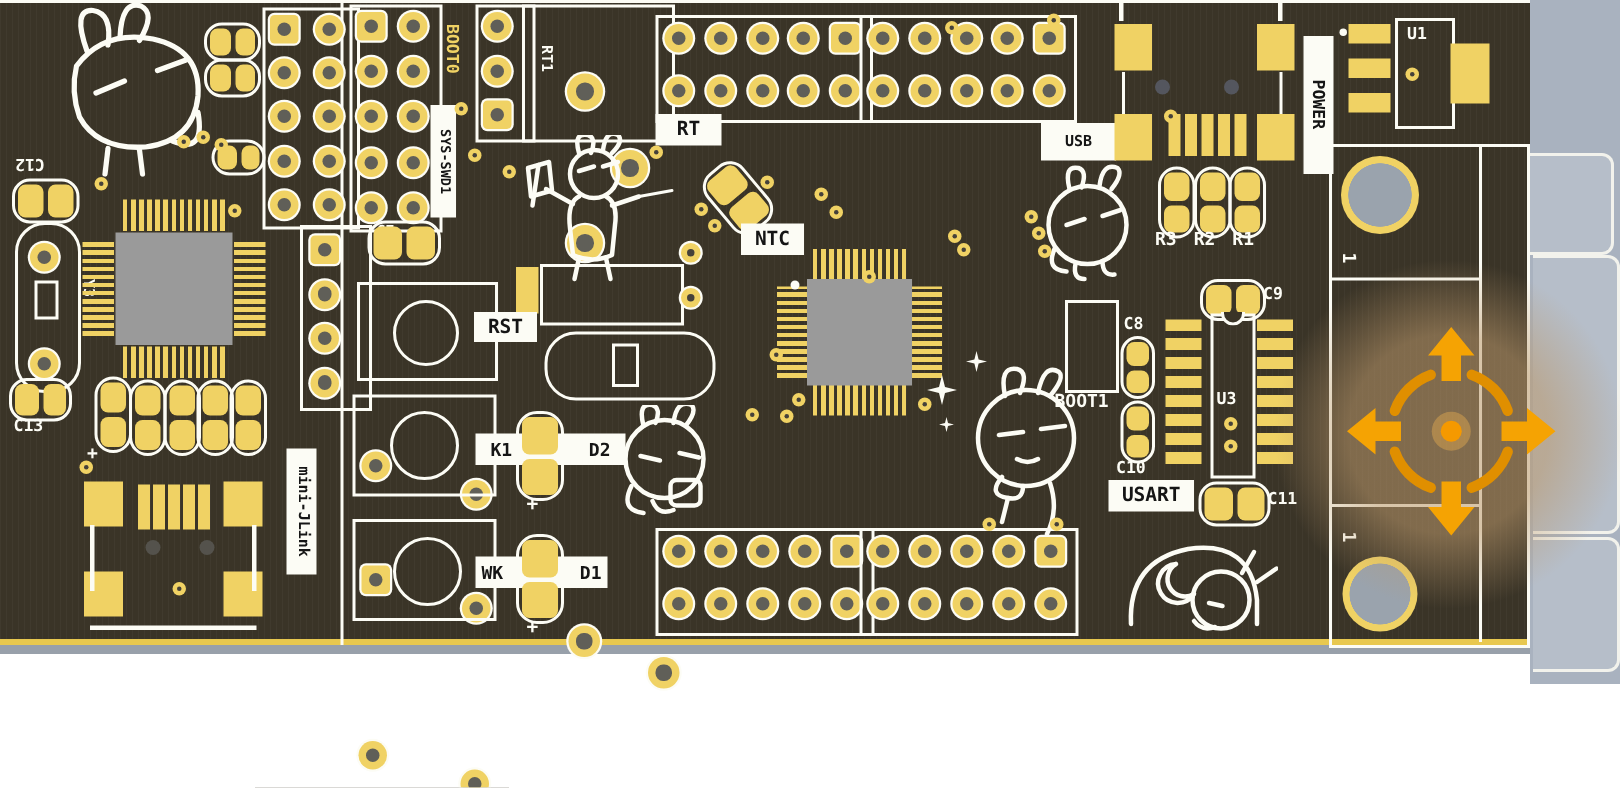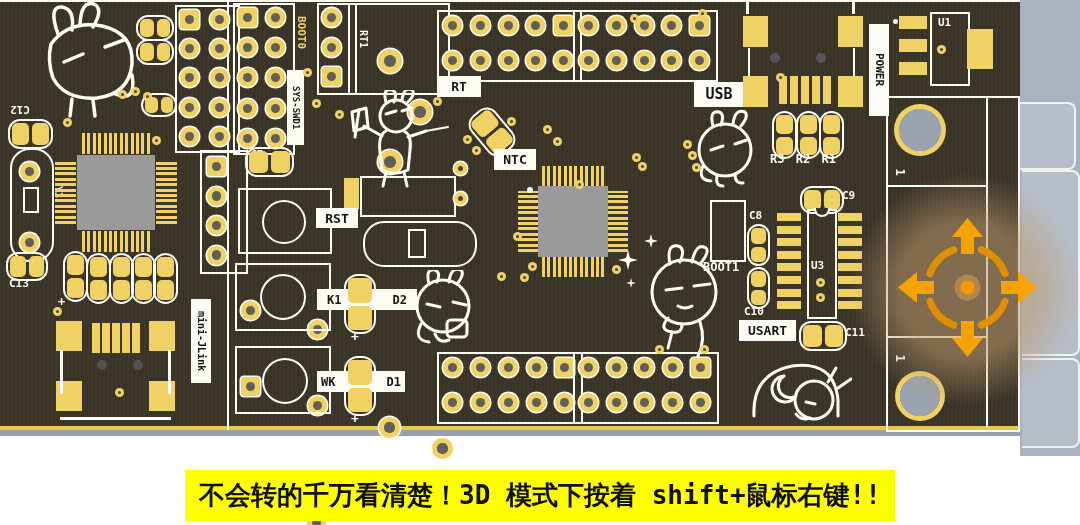--- a/index.html
+++ b/index.html
@@ -351,21 +351,21 @@
   <svg class="ab" style="left:618px;top:250px" width="20" height="20" viewBox="0 0 20 20">
       <path d="M10,0 L12,8 L20,10 L12,12 L10,20 L8,12 L0,10 L8,8 Z" fill="#fcfcf5"></path>
     </svg>
   <svg class="ab" style="left:644px;top:234px" width="14" height="14" viewBox="0 0 20 20">
       <path d="M10,0 L12,8 L20,10 L12,12 L10,20 L8,12 L0,10 L8,8 Z" fill="#fcfcf5"></path>
     </svg>
   <svg class="ab" style="left:626px;top:278px" width="10" height="10" viewBox="0 0 20 20">
       <path d="M10,0 L12,8 L20,10 L12,12 L10,20 L8,12 L0,10 L8,8 Z" fill="#fcfcf5"></path>
     </svg>
 
-  <div class="ab lbl" style="left:694px;top:82px;width:50px;height:25px;font-size:15px">USB</div>
+  <div class="ab lbl" style="left:694px;top:82px;width:50px;height:25px;font-size:10px">USB</div>
   <div class="ab yrect" style="left:743px;top:16px;width:25px;height:31px"></div>
   <div class="ab yrect" style="left:838px;top:16px;width:25px;height:31px"></div>
   <div class="ab yrect" style="left:743px;top:76px;width:25px;height:31px"></div>
   <div class="ab yrect" style="left:838px;top:76px;width:25px;height:31px"></div>
   <div class="ab yrect" style="left:779px;top:76px;width:8px;height:28px"></div>
   <div class="ab yrect" style="left:790px;top:76px;width:8px;height:28px"></div>
   <div class="ab yrect" style="left:801px;top:76px;width:8px;height:28px"></div>
   <div class="ab yrect" style="left:812px;top:76px;width:8px;height:28px"></div>
   <div class="ab yrect" style="left:823px;top:76px;width:8px;height:28px"></div>
   <div class="ab" style="left:770px;top:53px;width:10px;height:10px;border-radius:50%;background:#54565e"></div>
@@ -488,21 +488,20 @@
     <circle cx="77.5" cy="77.5" r="13" fill="rgba(255,190,80,.35)"></circle>
     <circle cx="77.5" cy="77.5" r="7" fill="#f59900"></circle>
   </svg>
 
   <div class="ab wlbl" style="left:251px;top:150px;font-size:10px">C7</div>
   <div class="ab c2" style="left:245px;top:147px;width:41px;height:22px">
       <i></i>
       <i></i>
     </div>
 
-  <div id="caption" class="ab">不会转的千万看清楚！3D 模式下按着 shift+鼠标右键!!</div>
 <div class="via ab" style="left: 63px; top: 118px;"></div>
     <div class="via ab" style="left: 118px; top: 90px;"></div>
     <div class="via ab" style="left: 131px; top: 87px;"></div>
     <div class="via ab" style="left: 143px; top: 92px;"></div>
     <div class="via ab" style="left: 152px; top: 136px;"></div>
     <div class="via ab" style="left: 115px; top: 388px;"></div>
     <div class="via ab" style="left: 53px; top: 307px;"></div>
     <div class="via ab" style="left: 312px; top: 99px;"></div>
     <div class="via ab" style="left: 433px; top: 97px;"></div>
     <div class="via ab" style="left: 463px; top: 135px;"></div>

